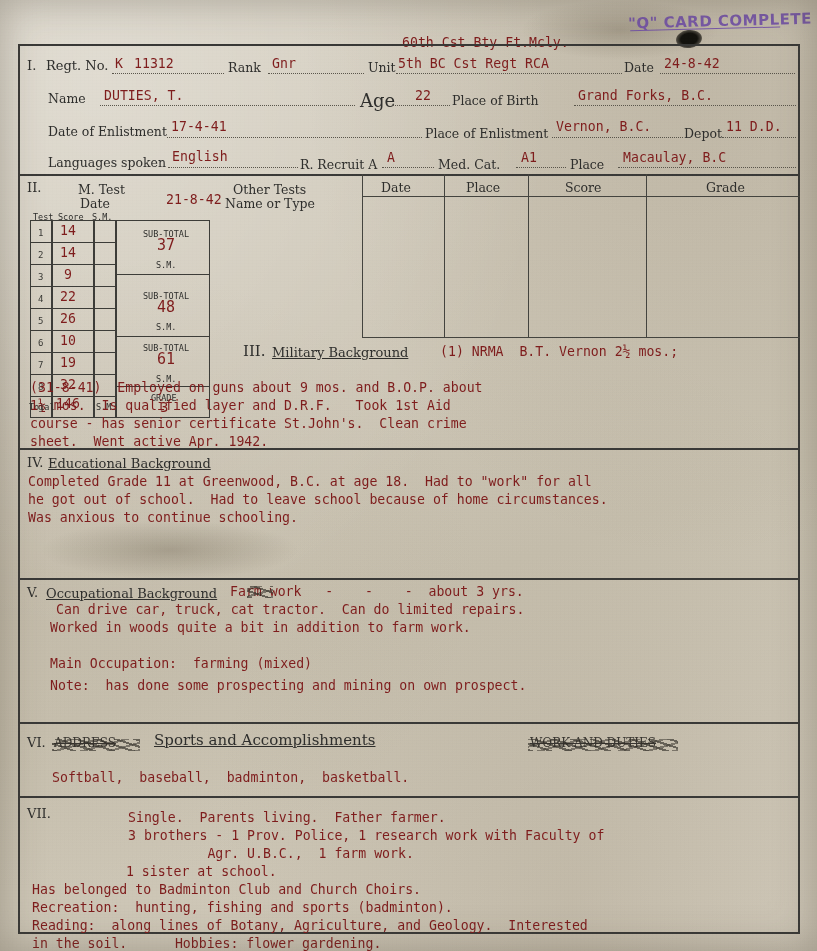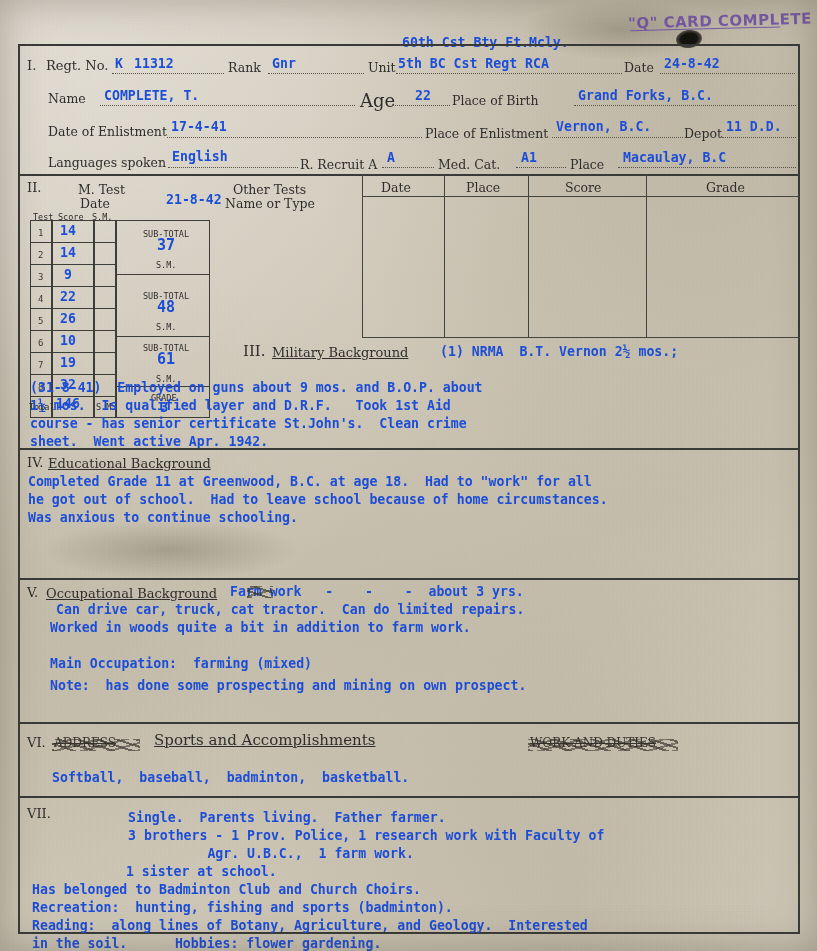--- a/index.html
+++ b/index.html
@@ -55,21 +55,21 @@
 
   .txt {
     position: absolute;
     white-space: pre;
     font-family: "DejaVu Sans Mono", monospace;
     font-size: 13.2px;
     line-height: 15px;
     letter-spacing: 0px;
     color: #2f2f2d;
   }
-  .typed { color: #1d4ed8; font-weight: bold; }
+  .typed { color: #7f1d1d; }
   .tiny { font-size: 8.5px; }
   .ser { font-family: "DejaVu Serif", serif; }
   .ul { text-decoration: underline; }
   .strike { text-decoration: line-through; }
 
   .dots {
     position: absolute;
     border-bottom: 1px dotted #5a564c;
     height: 0;
   }
@@ -146,21 +146,21 @@
 
   <div class="txt ser" style="left:368px; top:60px; font-size:12.5px;">Unit</div>
   <div class="txt typed" style="left:398px; top:56px;">5th BC Cst Regt RCA</div>
   <div class="dots" style="left:396px; top:73px; width:226px;"></div>
 
   <div class="txt ser" style="left:624px; top:60px; font-size:12.5px;">Date</div>
   <div class="txt typed" style="left:664px; top:56px;">24-8-42</div>
   <div class="dots" style="left:660px; top:73px; width:135px;"></div>
 
   <div class="txt ser" style="left:48px; top:91px; font-size:12.5px;">Name</div>
-  <div class="txt typed" style="left:104px; top:88px;">COMPLETE, T.</div>
+  <div class="txt typed" style="left:104px; top:88px;">DUTIES, T.</div>
   <div class="dots" style="left:100px; top:105px; width:255px;"></div>
 
   <div class="txt ser" style="left:360px; top:93px; font-size:18px;">Age</div>
   <div class="txt typed" style="left:415px; top:88px;">22</div>
   <div class="dots" style="left:392px; top:105px; width:58px;"></div>
 
   <div class="txt ser" style="left:452px; top:93px; font-size:12.5px;">Place of Birth</div>
   <div class="txt typed" style="left:578px; top:88px;">Grand Forks, B.C.</div>
   <div class="dots" style="left:574px; top:105px; width:222px;"></div>
 

